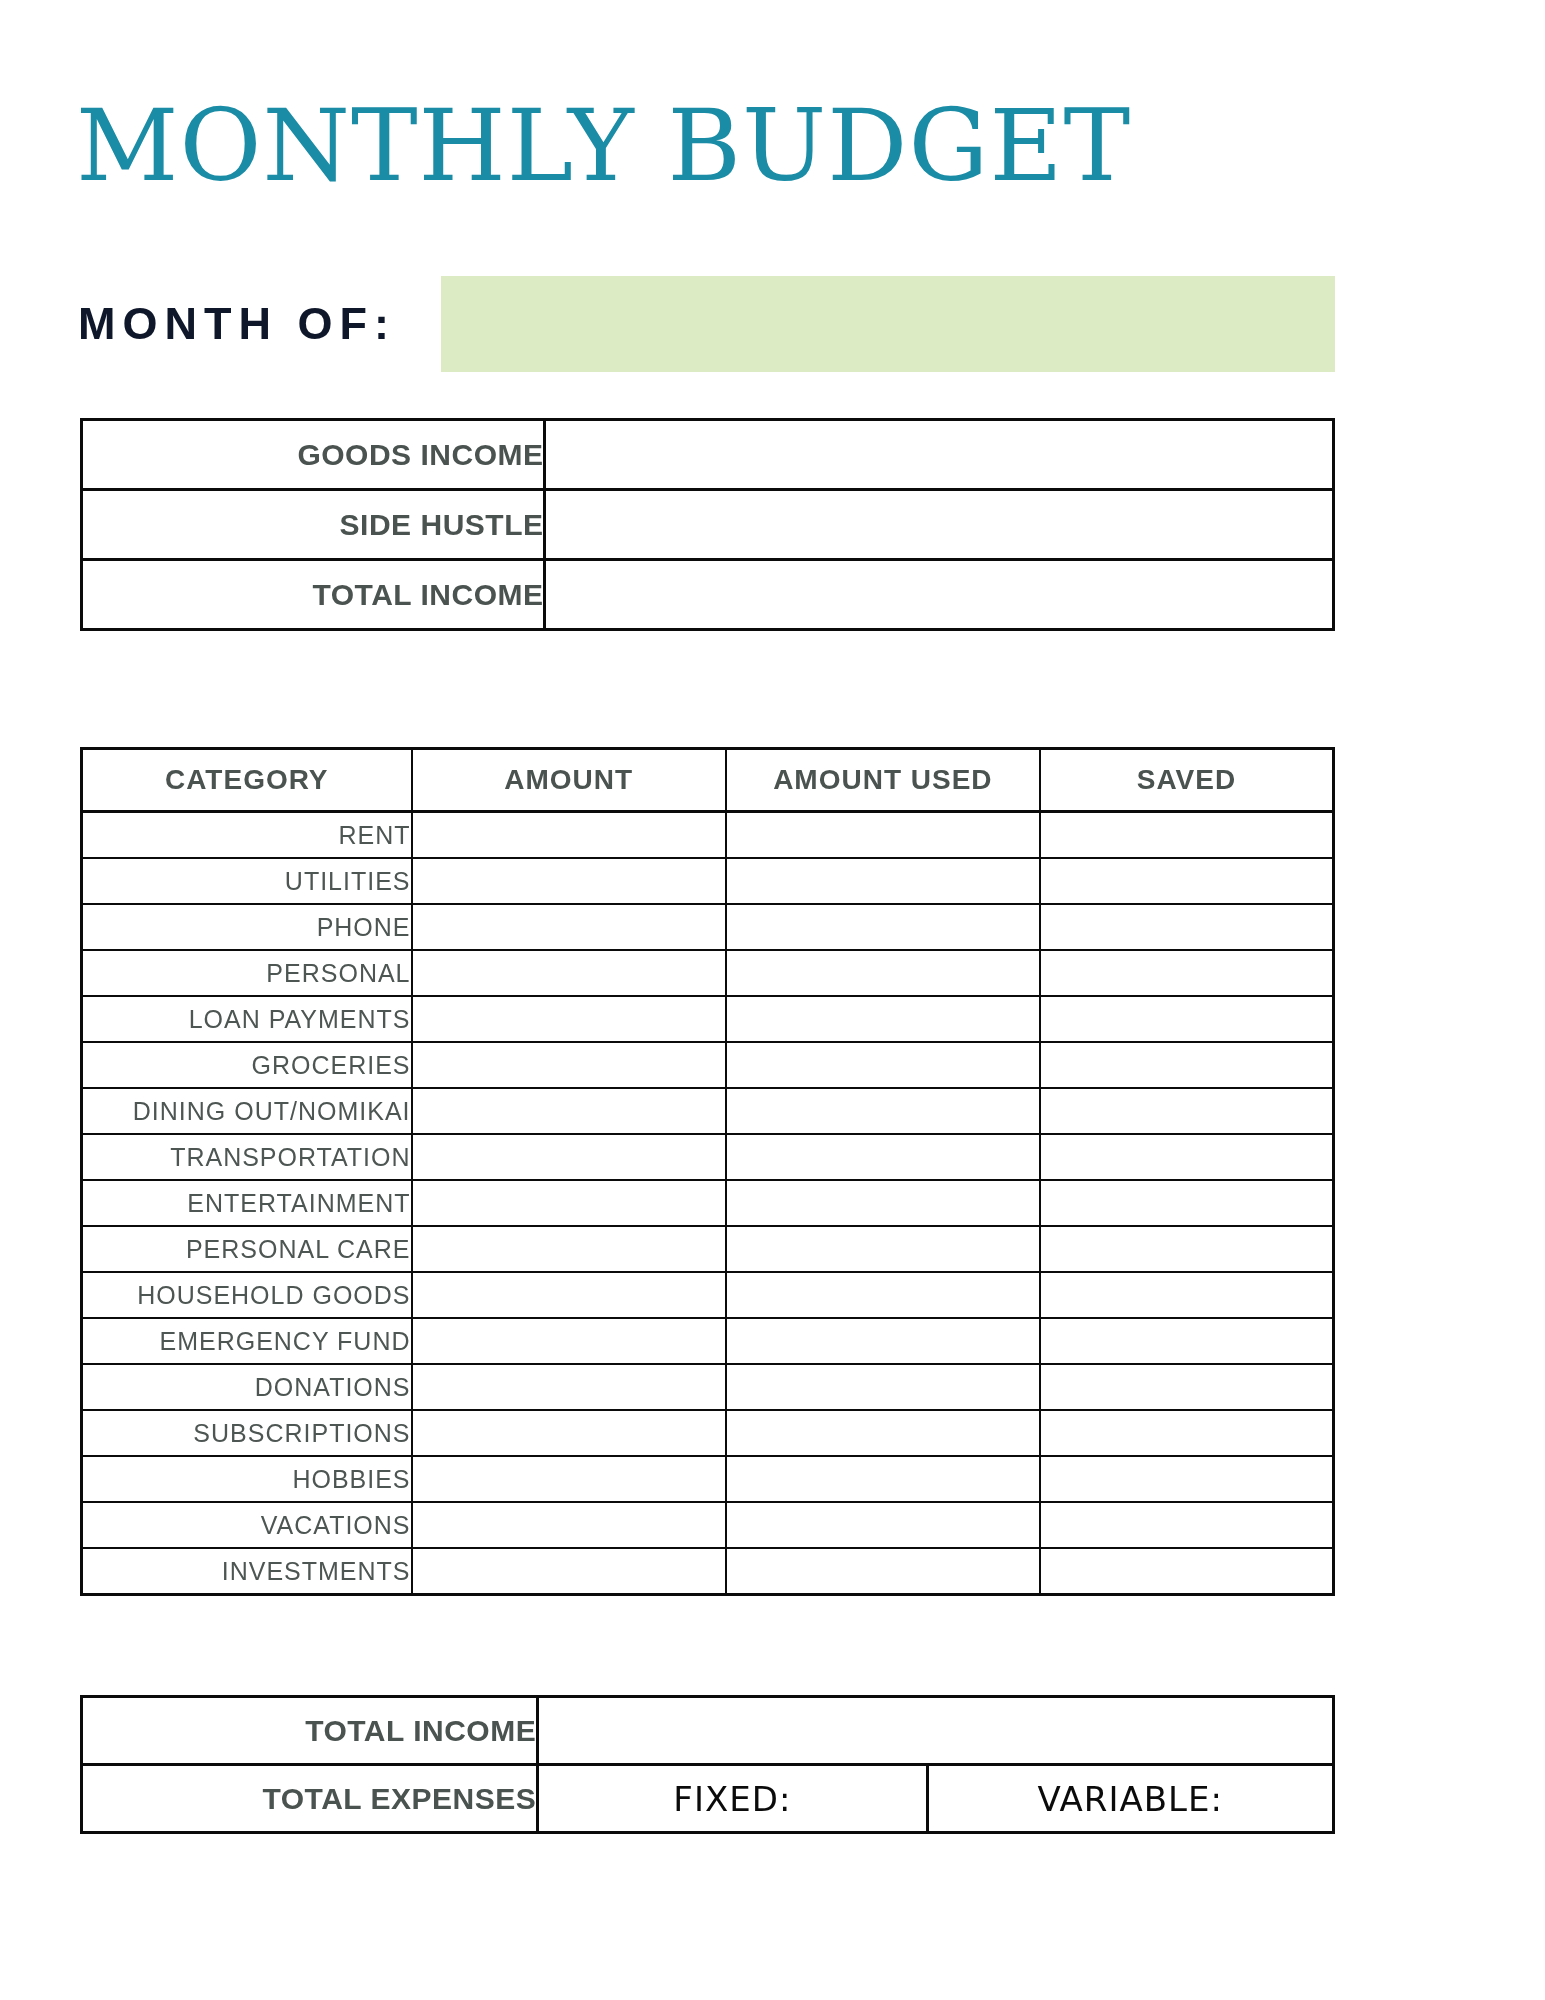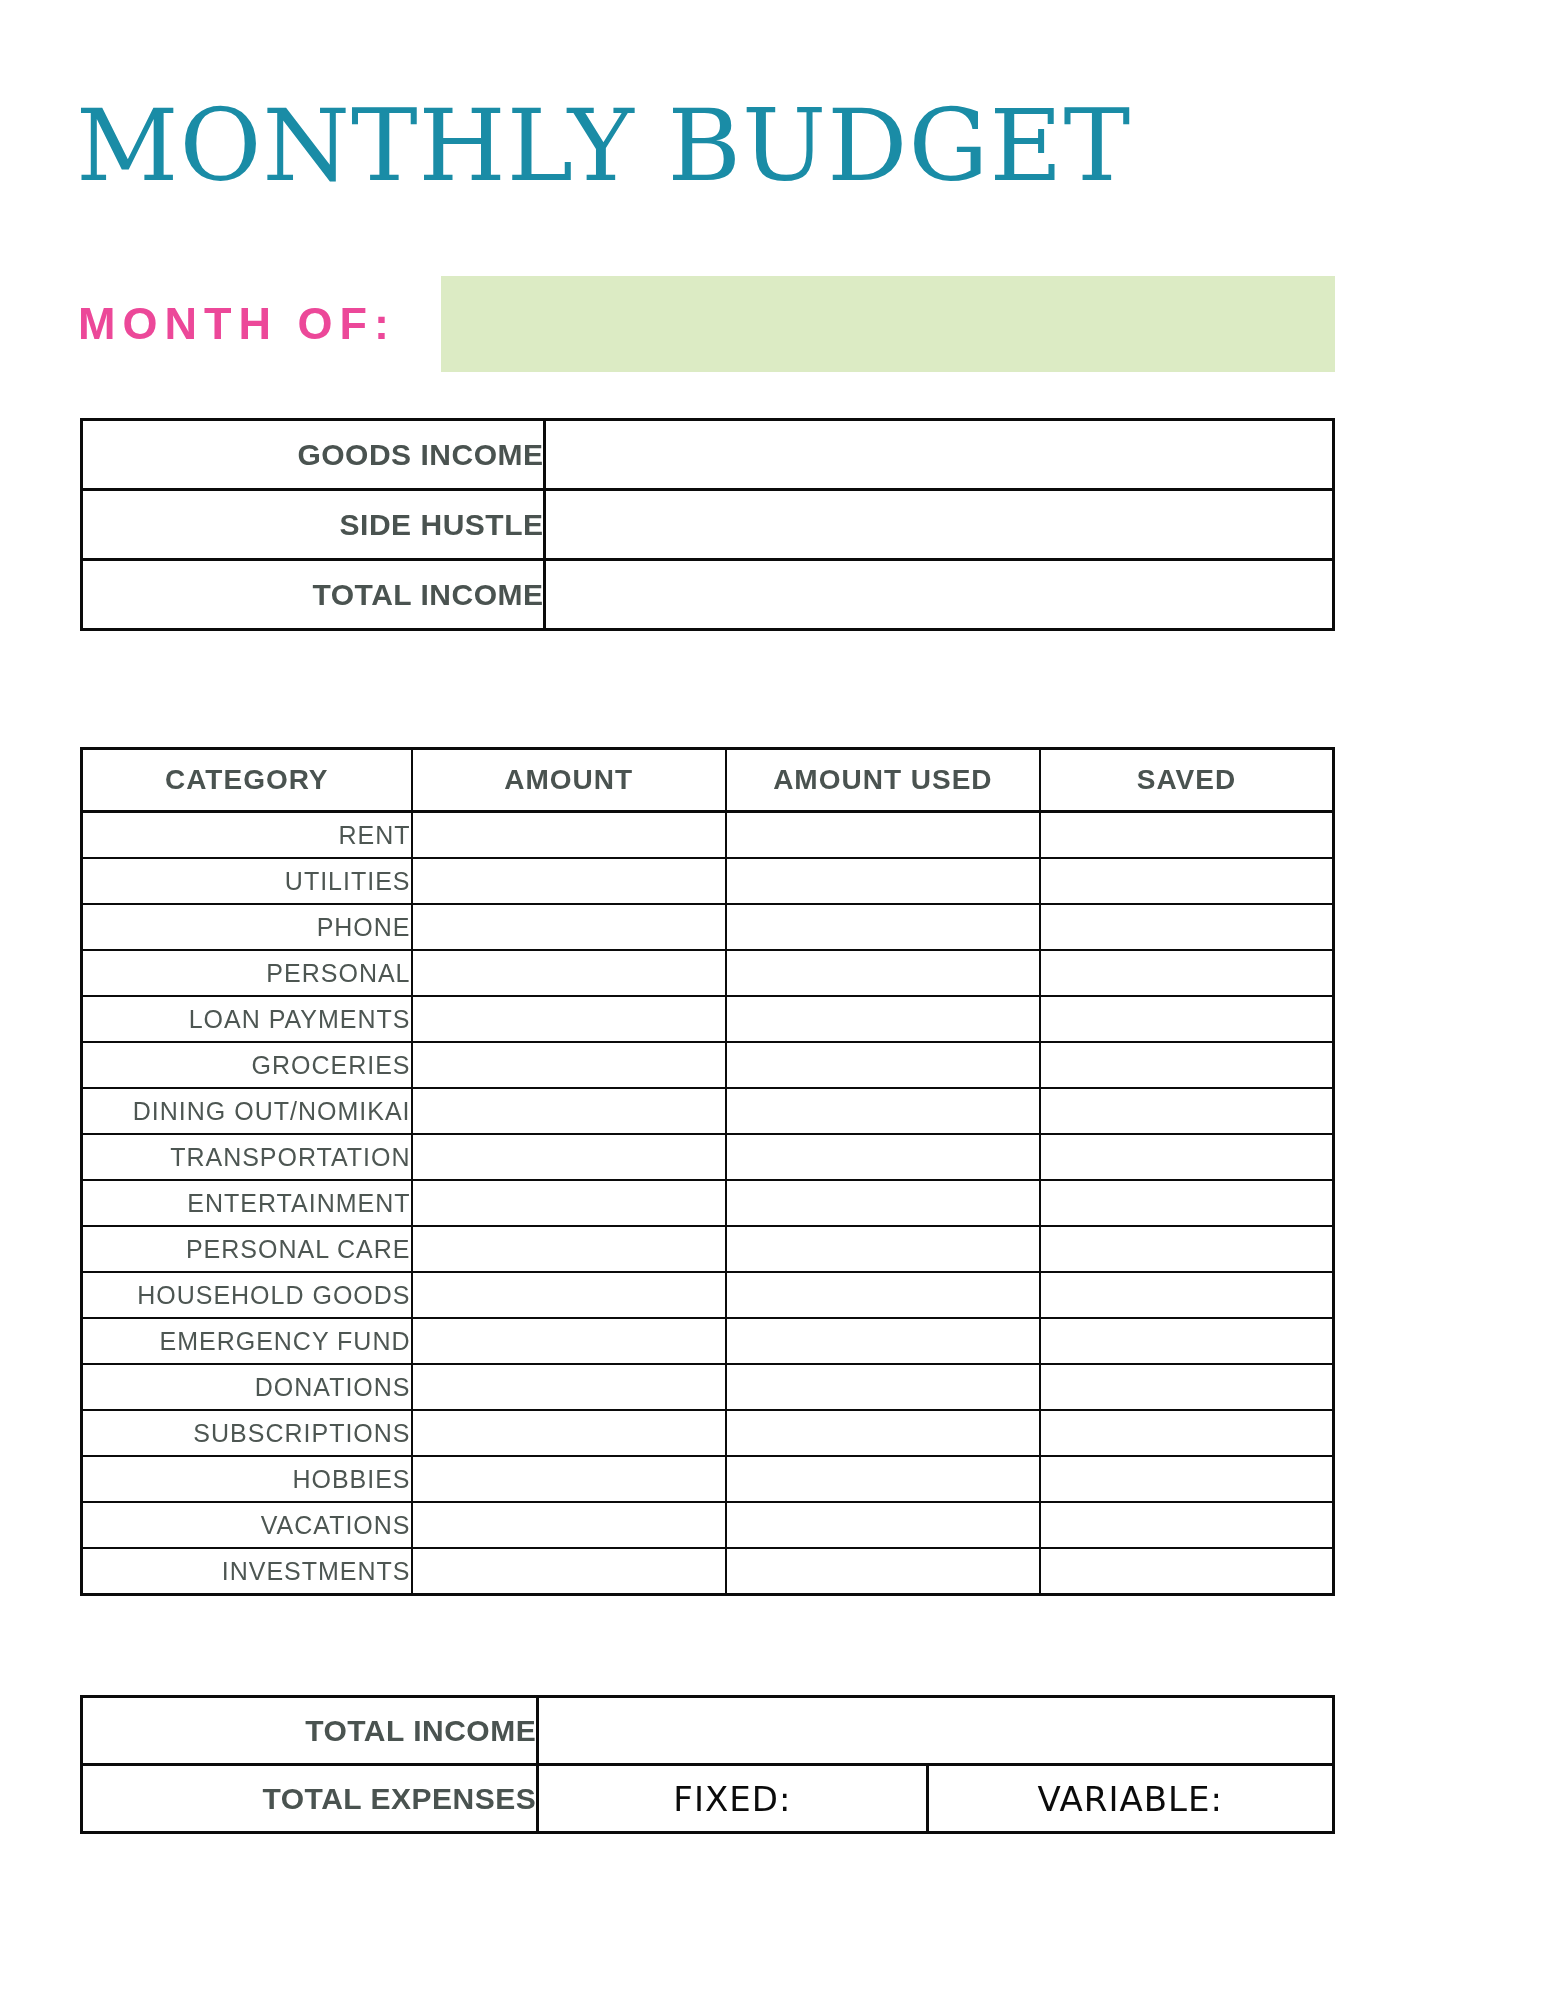--- a/index.html
+++ b/index.html
@@ -36,21 +36,21 @@
   .month-label{
     position:absolute;
     left:78px;
     top:276px;
     height:96px;
     display:flex;
     align-items:center;
     font-size:45px;
     font-weight:700;
     letter-spacing:7px;
-    color:#ec4899;
+    color:#0f172a;
     white-space:nowrap;
   }
   .month-box{
     position:absolute;
     left:441px;
     top:276px;
     width:1024px;
     height:96px;
     background:var(--green);
   }

